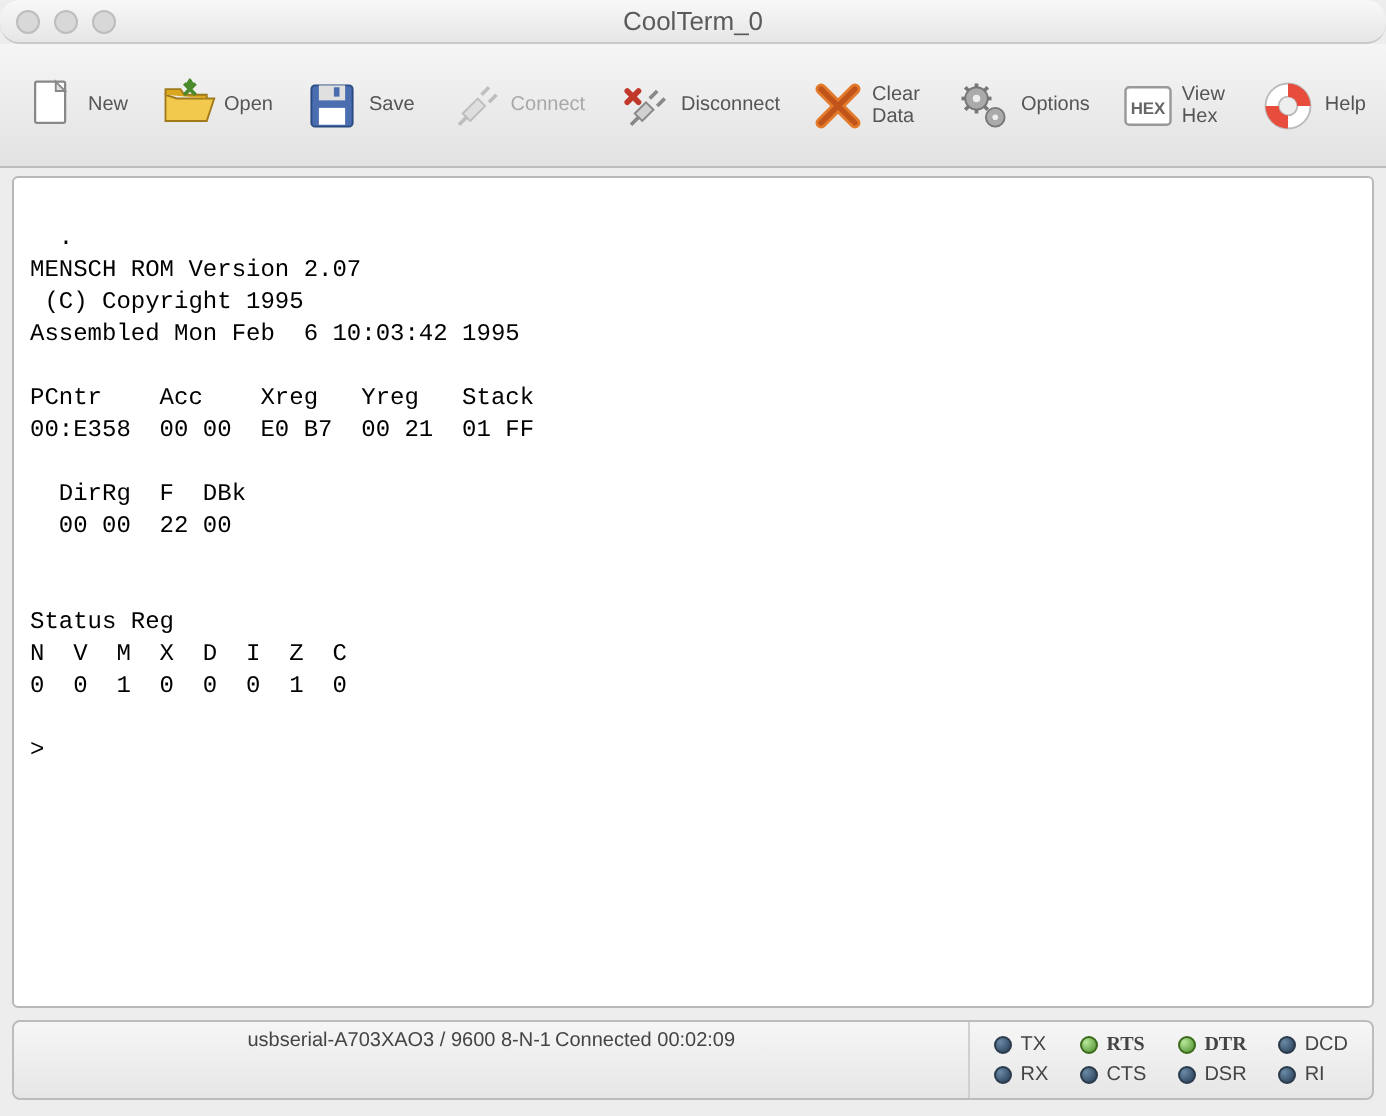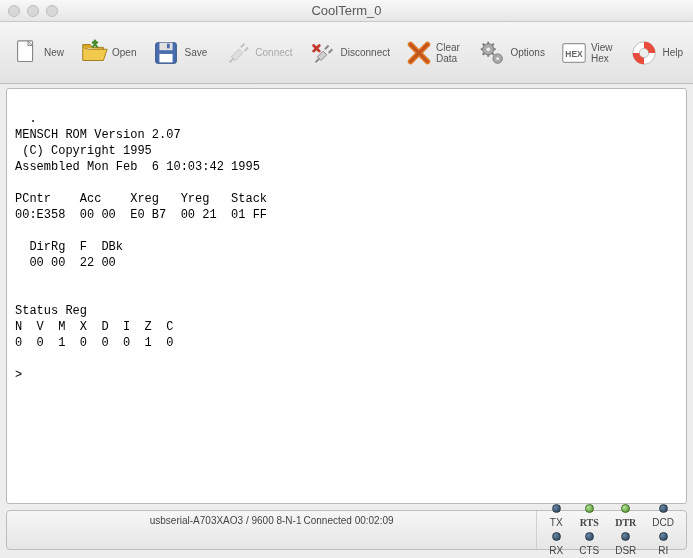--- a/index.html
+++ b/index.html
@@ -15,20 +15,21 @@
 }
 .titlebar {
   height: 22px;
   background: linear-gradient(#f8f8f8, #e6e6e6);
   border-bottom: 1px solid #c9c9c9;
   display: flex;
   align-items: center;
   padding: 0 8px;
   gap: 7px;
   position: relative;
+  border-radius: 10px;
 }
 .tl-btn {
   width: 12px; height: 12px;
   border-radius: 50%;
   border: 1px solid #bdbdbd;
   background: #d8d8d8;
 }
 .titlebar .title {
   position: absolute;
   left: 0; right: 0;
@@ -103,21 +104,20 @@
   column-gap: 16px;
   row-gap: 4px;
   padding: 4px 12px;
   border-left: 1px solid #d0d0d0;
 }
 .led-item {
   display: flex;
   align-items: center;
   gap: 4px;
   font-size: 10px;
-  flex-direction: column;
 }
 .led {
   width: 9px; height: 9px;
   border-radius: 50%;
   background: radial-gradient(circle at 30% 30%, #6a8aa6, #243a52);
   border: 1px solid #2a3a4a;
 }
 .led.green {
   background: radial-gradient(circle at 30% 30%, #b8e89a, #4a8a2a);
   border: 1px solid #3a6a1a;

